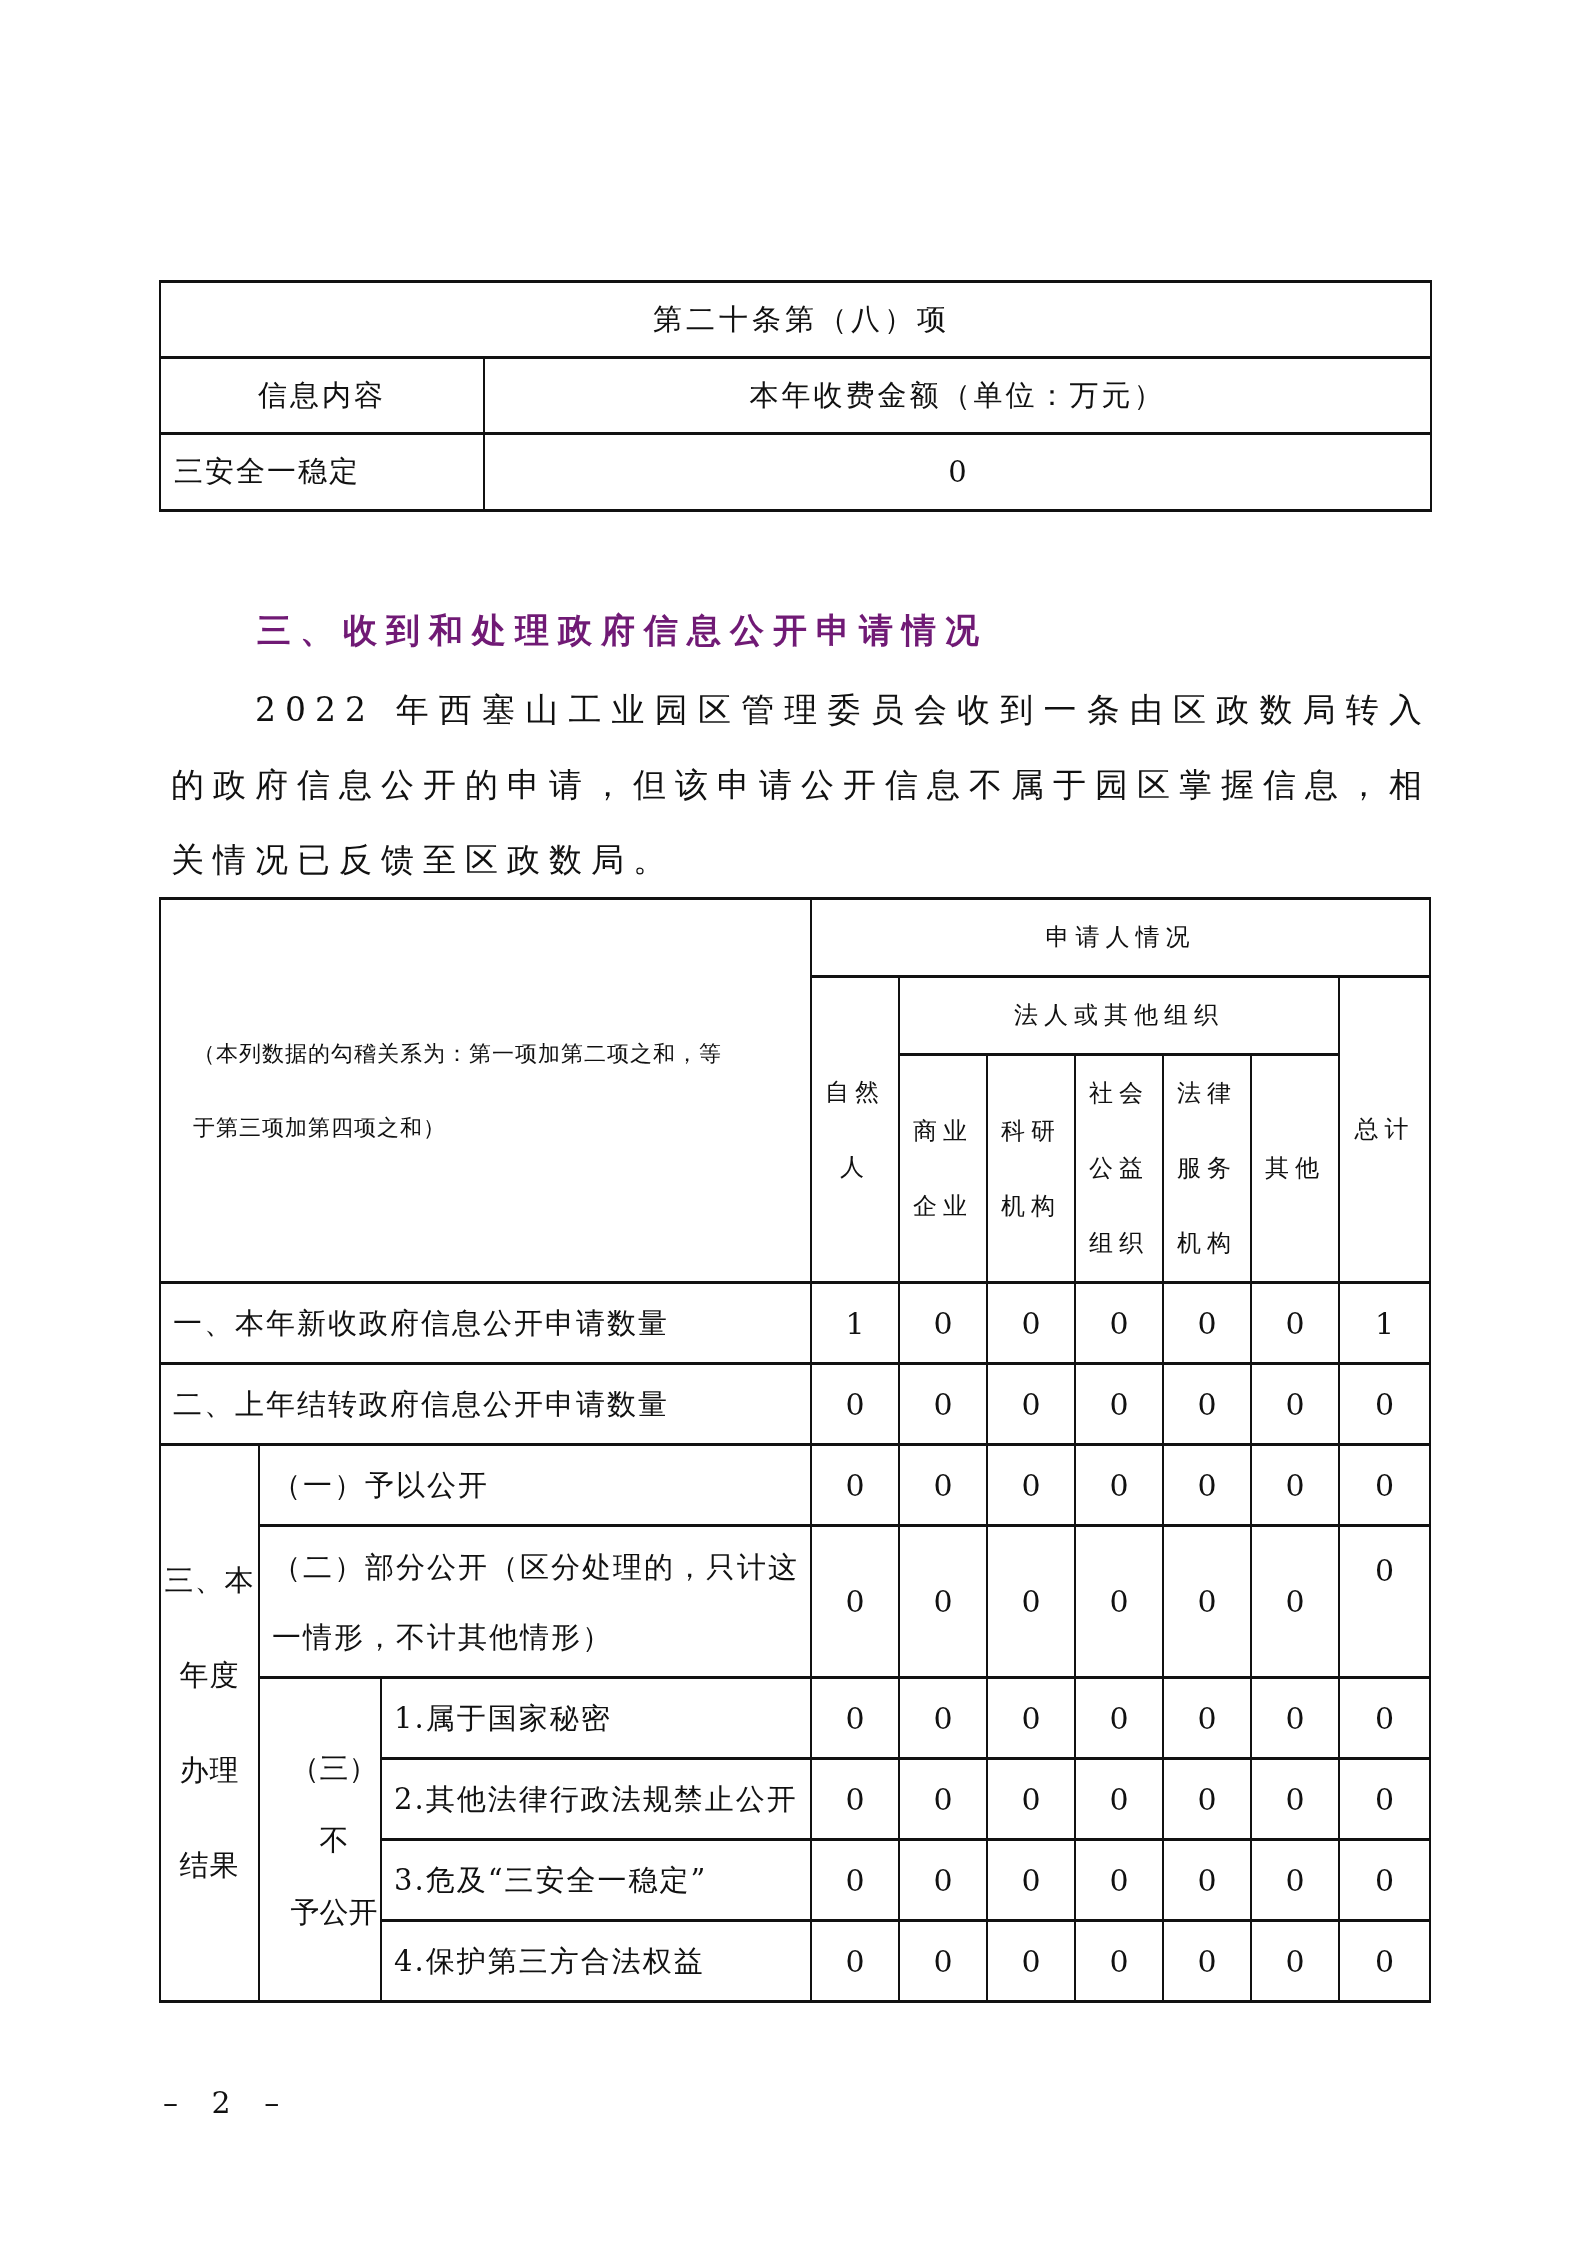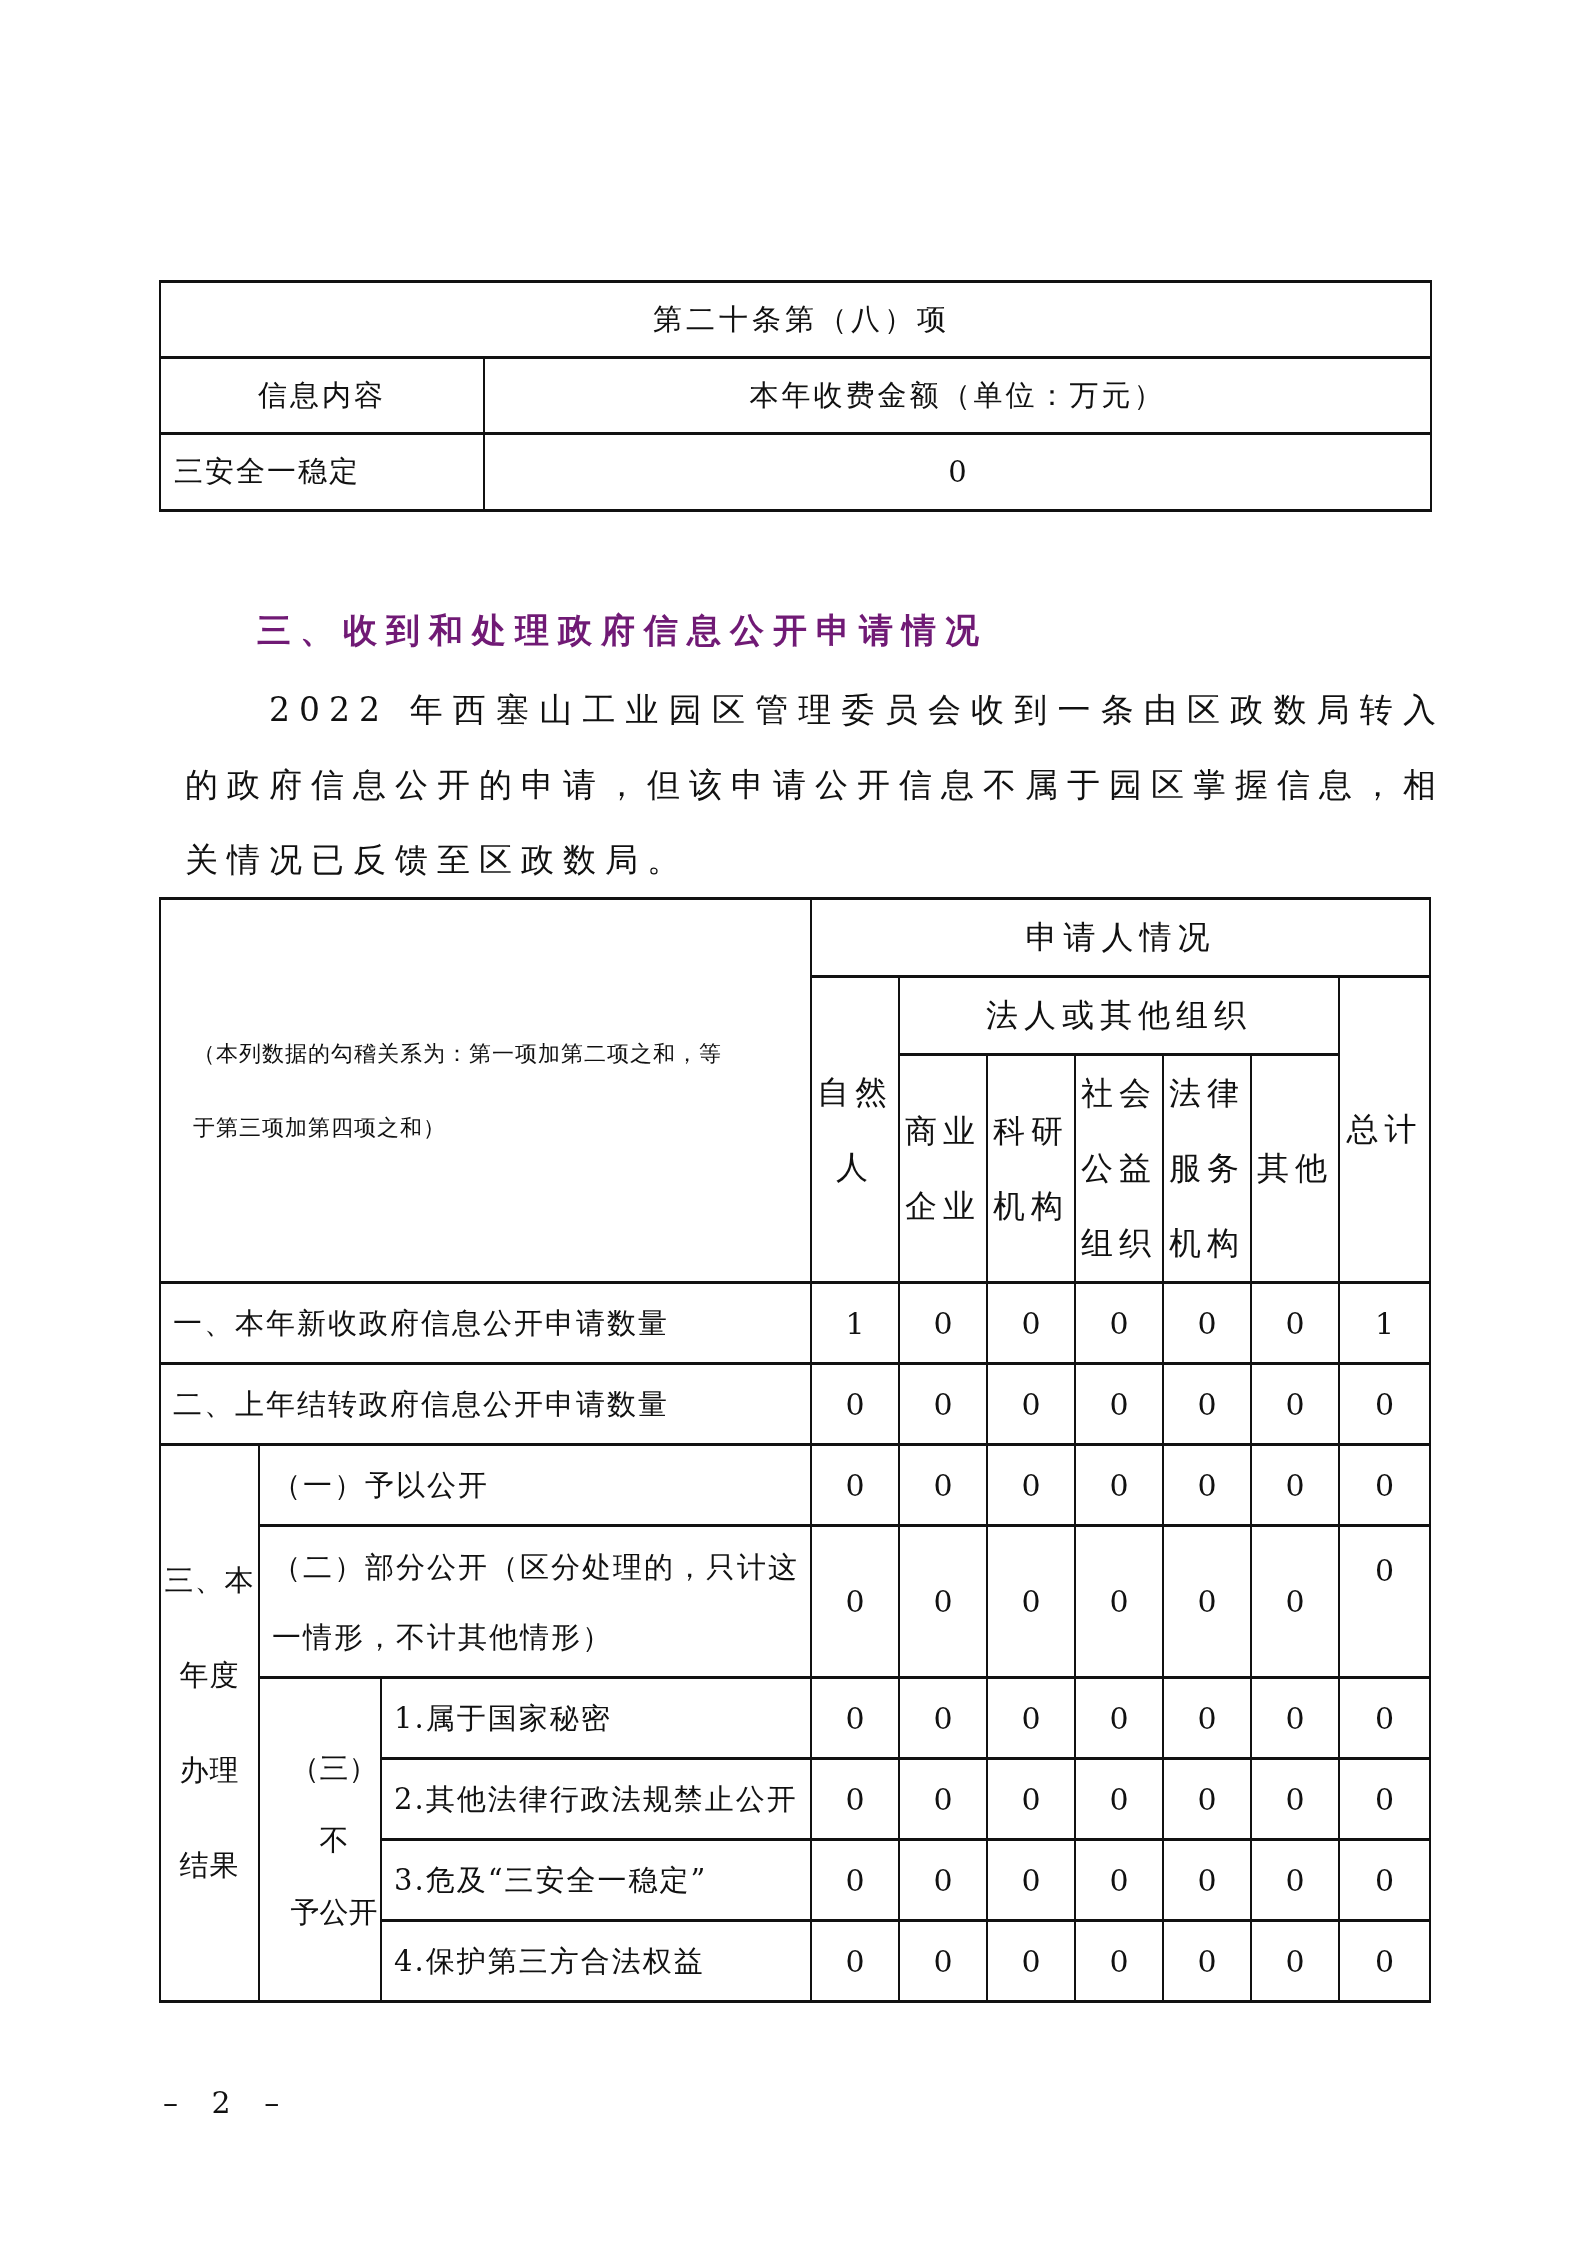--- a/index.html
+++ b/index.html
@@ -32,33 +32,33 @@
   .section-heading{
     font-family:"DejaVu Sans","Liberation Sans",sans-serif;
     font-weight:bold;color:#701a75;
     font-size:34px;letter-spacing:9px;
     margin:96px 0 0 98px;
     line-height:44px;
   }
   .body-par{
     font-size:33px;letter-spacing:9px;line-height:75px;
     text-align:justify;
-    margin:20px 0 0 26px;width:1260px;
+    margin:20px 0 0 12px;width:1260px;
     text-indent:84px;
   }
 
   
   .req{margin-top:0;}
   .req .note{
     text-align:left;font-size:22px;letter-spacing:1px;
     line-height:74px;white-space:pre-line;
     padding:0 32px;
   }
   .req .h{
-    text-align:center;font-size:32px;letter-spacing:6px;
+    text-align:center;font-size:24px;letter-spacing:6px;
     line-height:75px;white-space:pre-line;
   }
   .req .rlabel{
     text-align:left;font-size:29px;letter-spacing:2px;
     padding:4px 8px 4px 12px;line-height:70px;
   }
   .req .vgroup{
     text-align:center;font-size:29px;letter-spacing:1px;
     line-height:95px;white-space:pre-line;
   }

